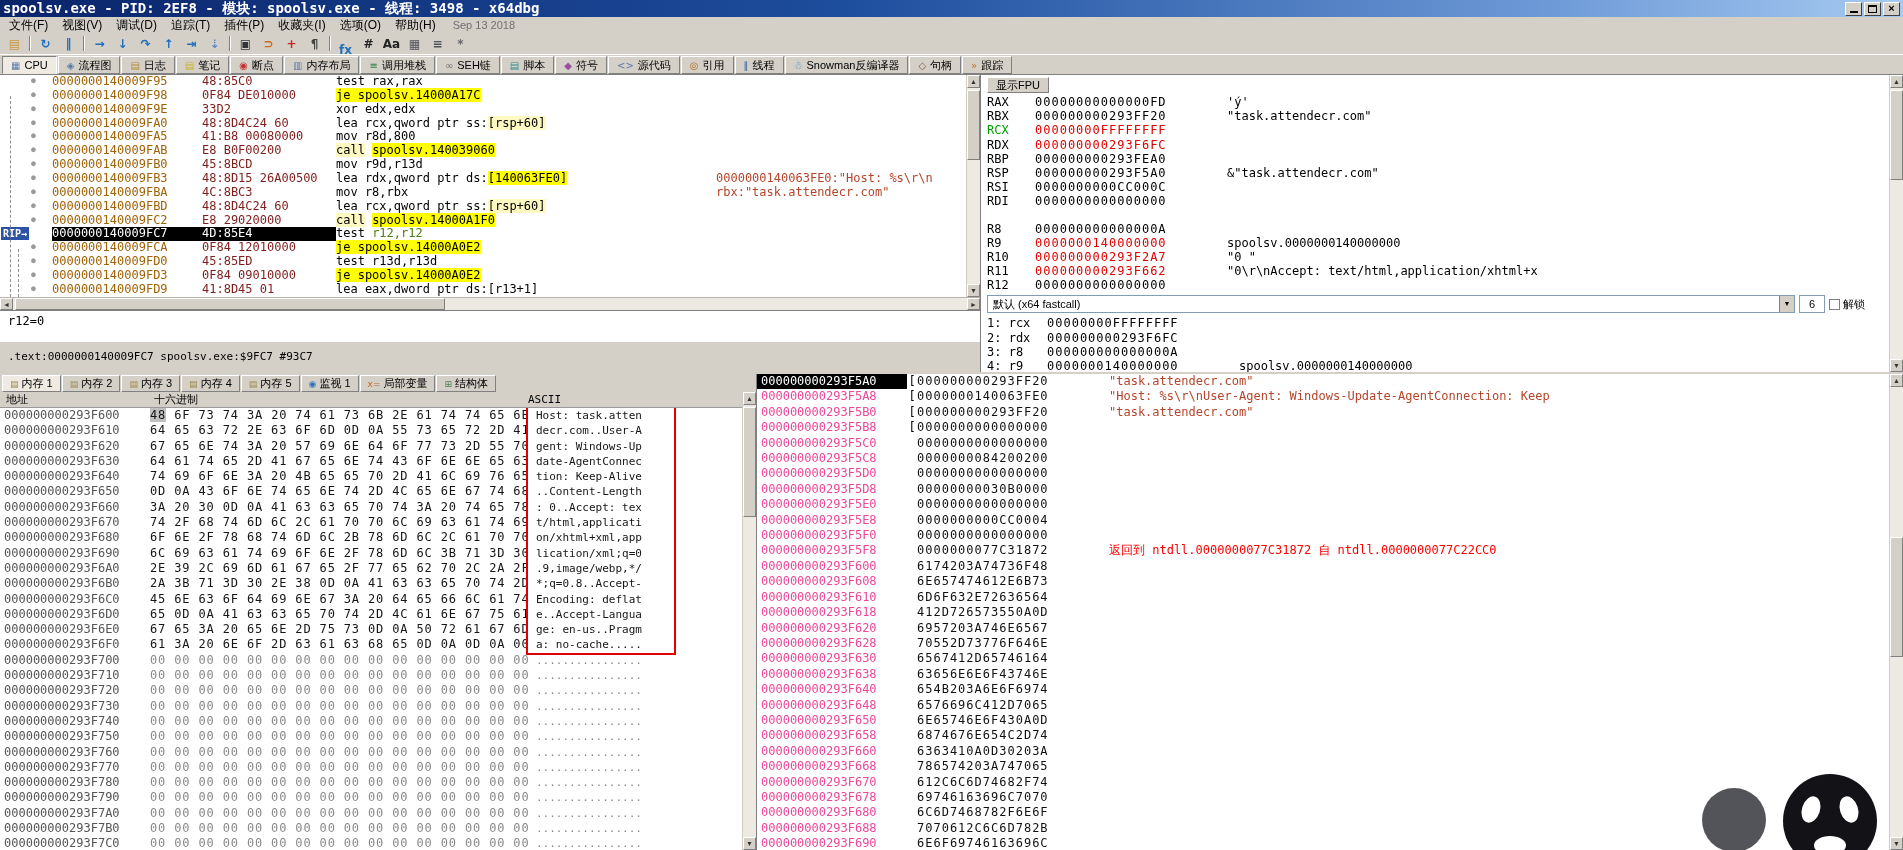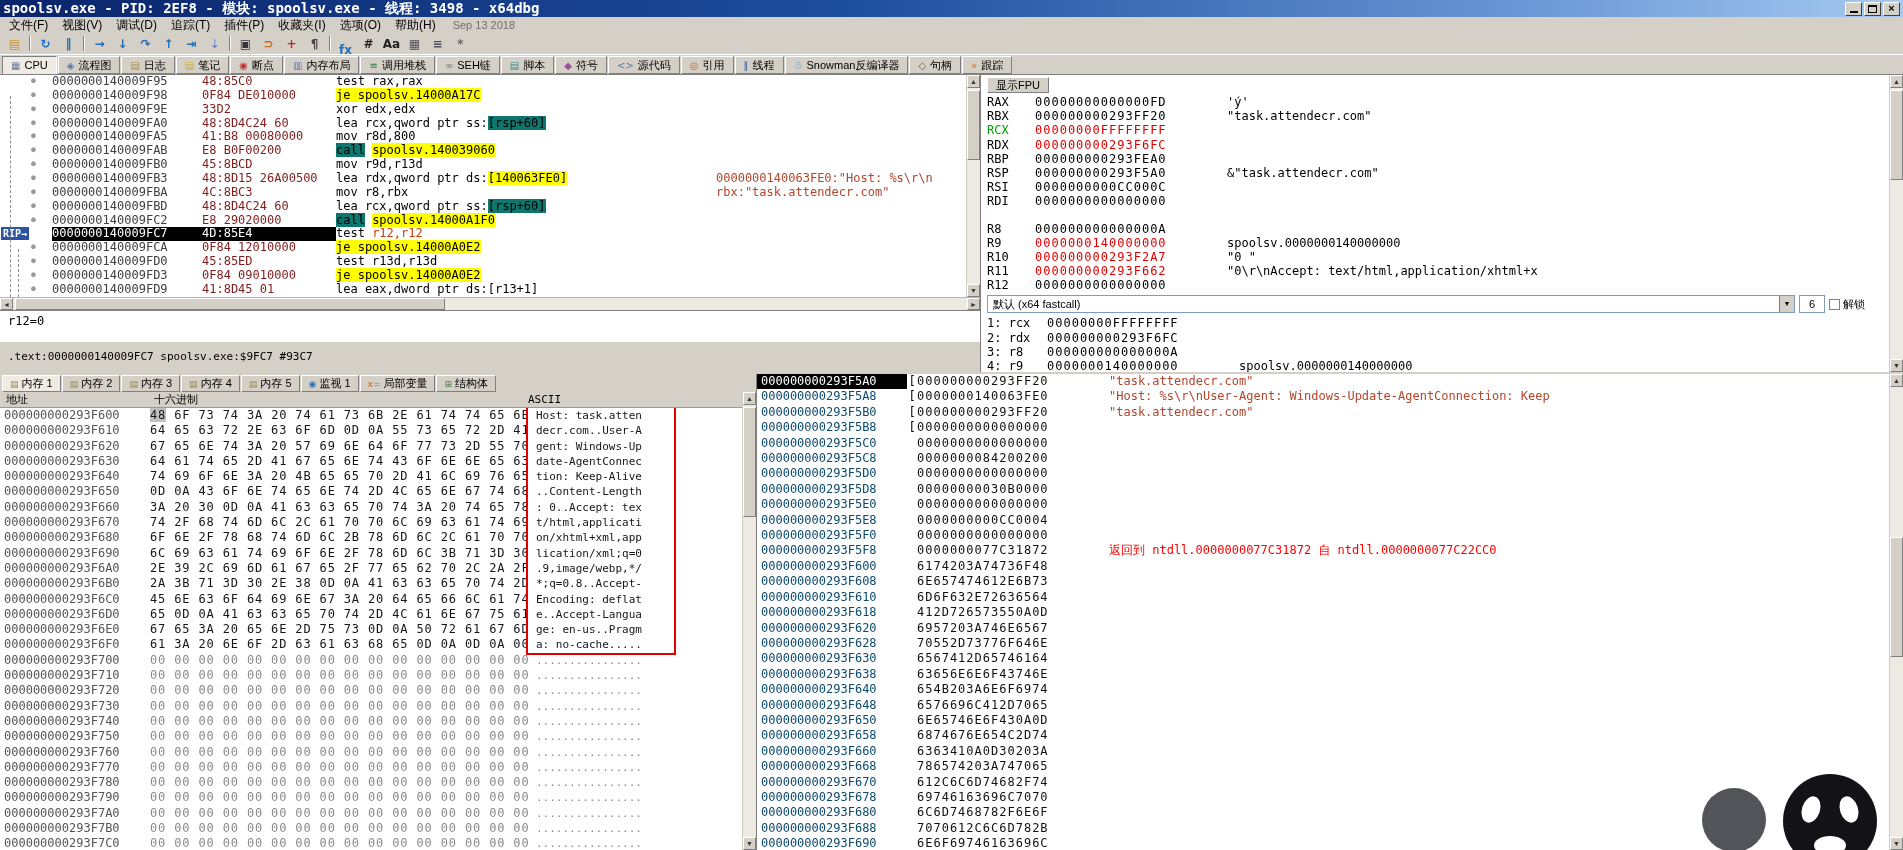--- a/index.html
+++ b/index.html
@@ -41,28 +41,28 @@
   
   .main{height:298px;display:flex;background:#FFF;border-top:1px solid #808080}
   .disasm-pane{width:980px;display:flex;flex-direction:column;background:#FFF}
   .disasm-top{height:222px;display:flex}
   .disasm-rows{flex:1;position:relative;overflow:hidden;font-family:"DejaVu Sans Mono",monospace;font-size:12px}
   .drow{display:flex;height:13.87px;line-height:13.9px;white-space:nowrap}
   .dgut{width:52px;position:relative;flex:none}
   .bpdot{position:absolute;left:31px;top:2px;font-size:8px;color:#9A9A9A;line-height:1}
   .ripchip{position:absolute;left:1px;top:0;background:#2B52A3;color:#FFF;font-size:10px;font-weight:bold;
            padding:0 2px;line-height:13px}
-  .daddr{width:150px;color:#404040;flex:none}
+  .daddr{width:150px;color:#a16207;flex:none}
   .dbytes{width:134px;color:#7f1d1d;flex:none}
   .dinstr{width:380px;flex:none;white-space:pre;color:#000}
   .dcomment{flex:1;color:#B4452B;overflow:hidden;white-space:pre}
   .cip{background:#000;color:#FFF}
   .seg-y{background:#FFFF00}
-  .seg-c{background:#0f766e}
-  .seg-r{color:#c2410c}
+  .seg-c{background:#fef9c3}
+  .seg-r{color:#4d7c0f}
   .jline{position:absolute;border-left:1px dashed #909090;width:0;pointer-events:none}
 
   .infobox{height:31px;border-top:1px solid #808080;background:#FFF;font-family:"DejaVu Sans Mono",monospace;
            font-size:12px;padding:3px 8px}
   .statusline{flex:1;background:#D4D0C8;border-top:1px solid #FFF;font-family:"DejaVu Sans Mono",monospace;
               font-size:11px;padding:8px 8px 0}
 
   .regs-pane{flex:1;border-left:1px solid #808080;display:flex;background:#FFF;overflow:hidden}
   .regs-inner{flex:1;overflow:hidden;font-family:"DejaVu Sans Mono",monospace;font-size:12px;padding:2px 0 0 6px}
   .fpurow{height:18px}
@@ -108,21 +108,21 @@
   .haddr{width:150px;padding-left:4px;color:#555;flex:none}
   .hhex{width:378px;letter-spacing:.85px;color:#151515;flex:none}
   .hascii{font-size:11px;color:#151515;padding-left:8px}
   .hrow.zero .hhex,.hrow.zero .hascii{color:#8A8A8A}
   .bytesel{background:#C0C0C0}
   .redbox{position:absolute;left:526px;top:-2px;width:150px;border:2px solid #E00000;pointer-events:none}
 
   .stack-pane{flex:1;border-left:1px solid #808080;display:flex;background:#FFF;overflow:hidden}
   .stack-rows{flex:1;position:relative;overflow:hidden;font-family:"DejaVu Sans Mono",monospace;font-size:12px}
   .srow{display:flex;height:15.42px;line-height:15.42px;white-space:nowrap}
-  .saddr{width:150px;padding-left:4px;color:#0c4a6e;flex:none}
+  .saddr{width:150px;padding-left:4px;color:#ec4899;flex:none}
   .saddr.sel{background:#000;color:#FFF}
   .sbracket{width:10px;text-align:center;flex:none}
   .sval{width:168px;letter-spacing:1px;flex:none;color:#111}
   .scomment{flex:1;overflow:hidden;padding-left:24px}
   .scomment.brick{color:#B4452B}
   .scomment.red{color:#FF0000}
 
   
   .vscroll{width:14px;background:#ECEAE2;display:flex;flex-direction:column;flex:none;border-left:1px solid #D0CCC4}
   .vscroll .sbtn{height:13px;background:#D4D0C8;border:1px solid;border-color:#FFF #808080 #808080 #FFF;

